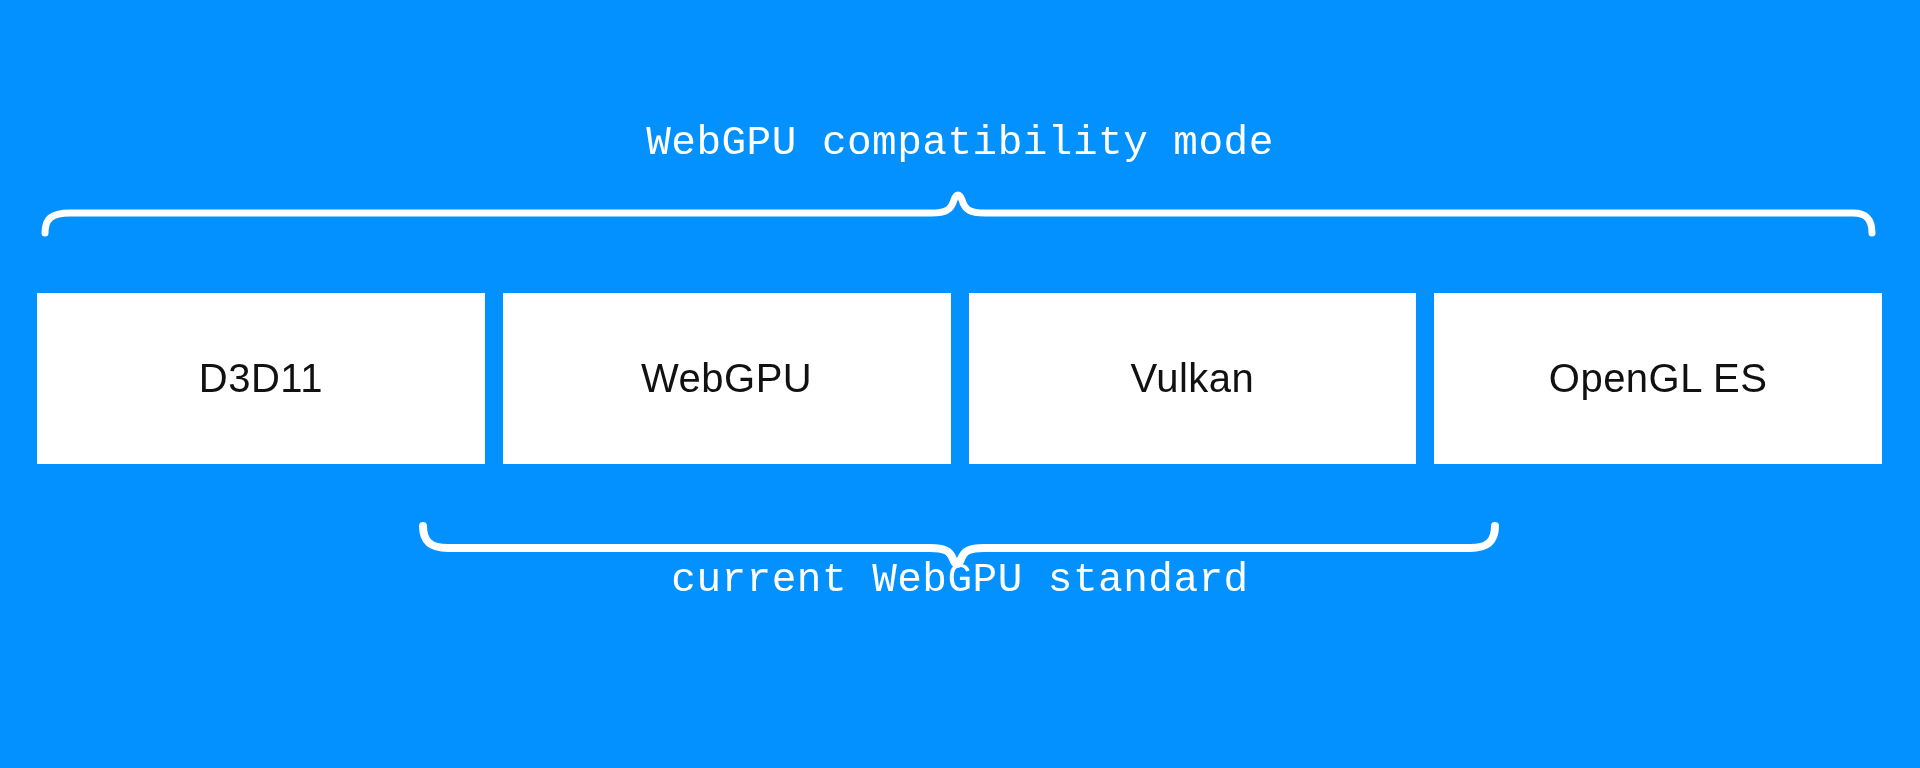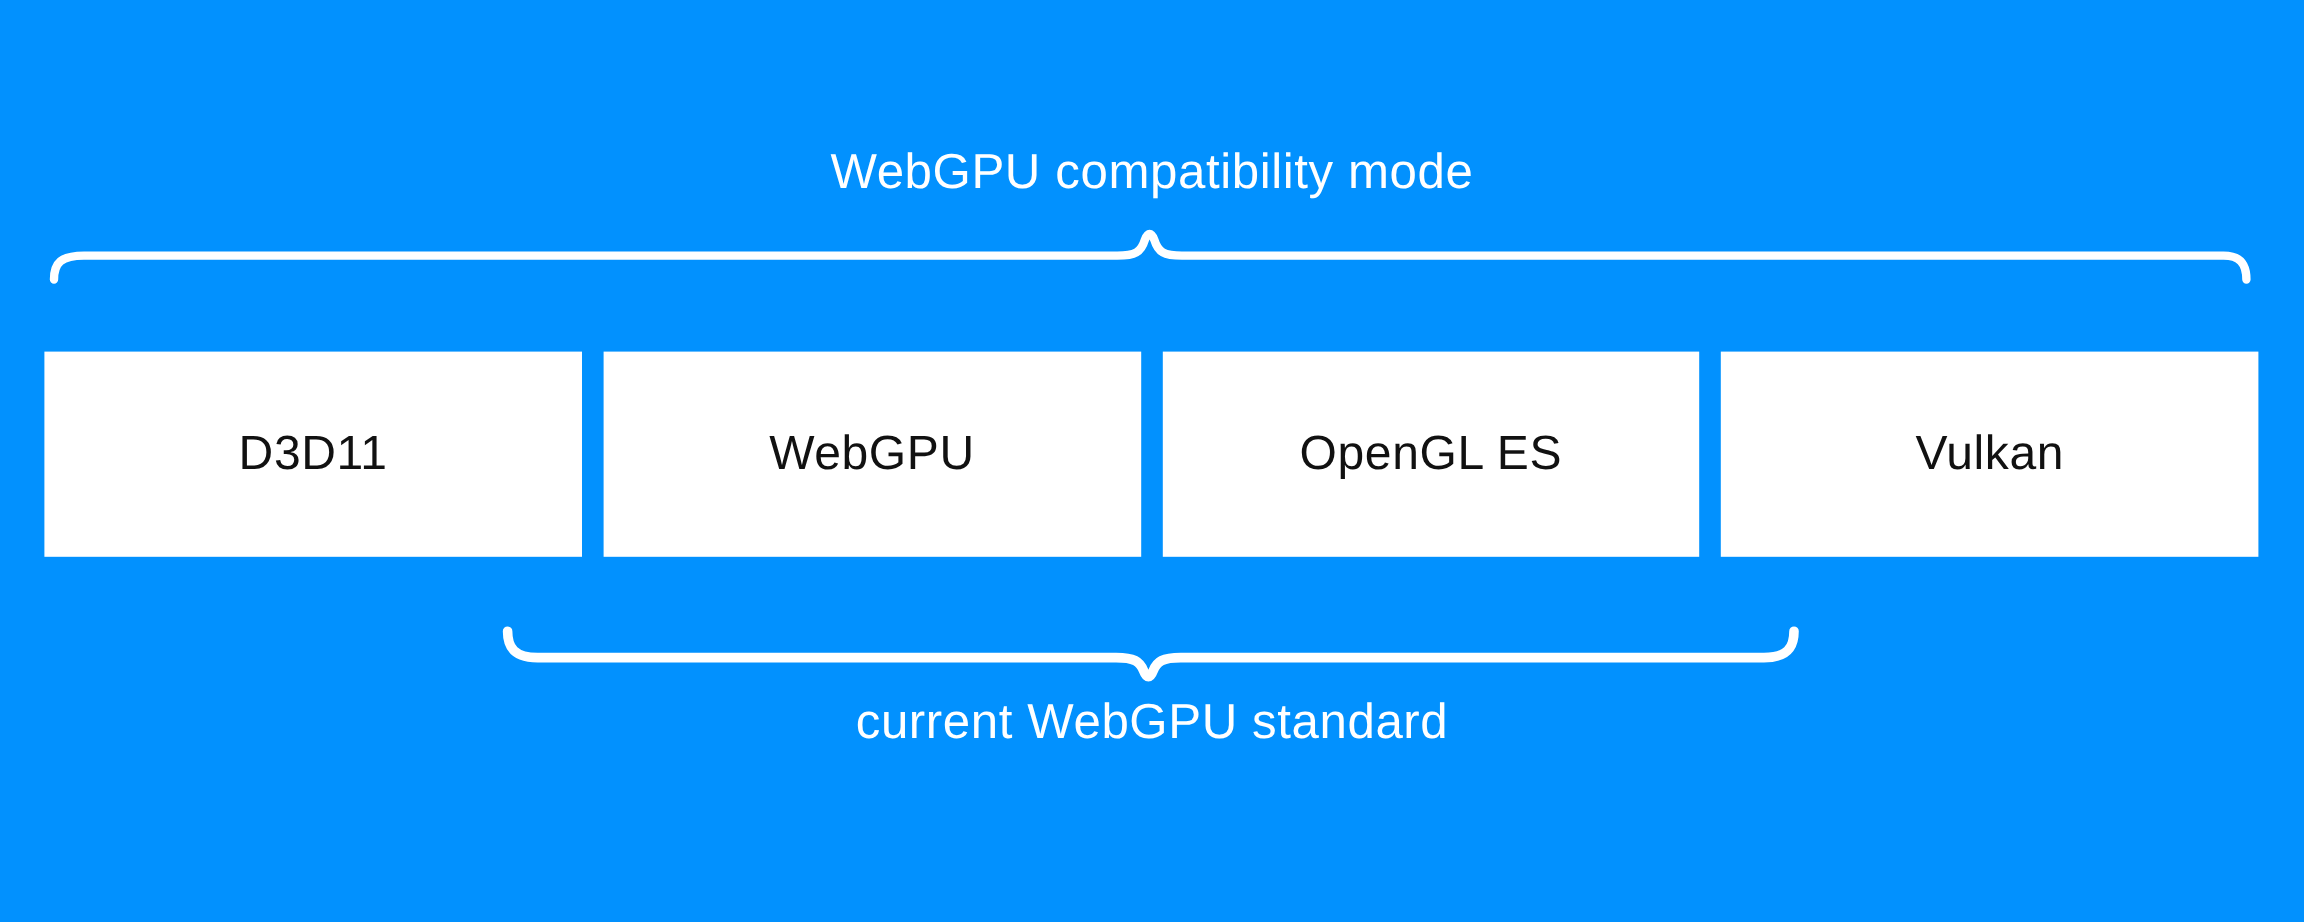--- a/index.html
+++ b/index.html
@@ -24,23 +24,24 @@
   .brace-label {
     position: absolute;
     left: 0;
     right: 0;
     text-align: center;
     color: var(--label-text);
     font-size: 41px;
     line-height: 48px;
     font-weight: 400;
     letter-spacing: 0.5px;
+    font-family: Liberation Mono, monospace;
   }
   .brace-label.top    { top: 119px; }
-  .brace-label.bottom { top: 577px; }
+  .brace-label.bottom { top: 556px; }
 
   .brace {
     position: absolute;
     color: var(--brace-stroke);
   }
   .brace.top    { left: 38px;  top: 186px; width: 1841px; height: 58px; }
   .brace.bottom { left: 415px; top: 515px; width: 1090px; height: 58px; }
 
   .boxes-row {
     position: absolute;
@@ -83,24 +84,24 @@
   </svg>
 
   <div class="boxes-row">
     <div class="api-box">
       <span>D3D11</span>
     </div>
     <div class="api-box">
       <span>WebGPU</span>
     </div>
     <div class="api-box">
-      <span>OpenGL ES</span>
+      <span>Vulkan</span>
     </div>
     <div class="api-box">
-      <span>Vulkan</span>
+      <span>OpenGL ES</span>
     </div>
   </div>
 
   <svg class="brace bottom" viewBox="0 0 1090 58" fill="none" xmlns="http://www.w3.org/2000/svg">
     <path d="M 8 11
              C 8 25, 14 33, 33 33
              L 515 33
              C 530 33, 535 36, 538 44
              C 539.5 48, 540.5 49, 542 49
              C 543.5 49, 544.5 48, 546 44

